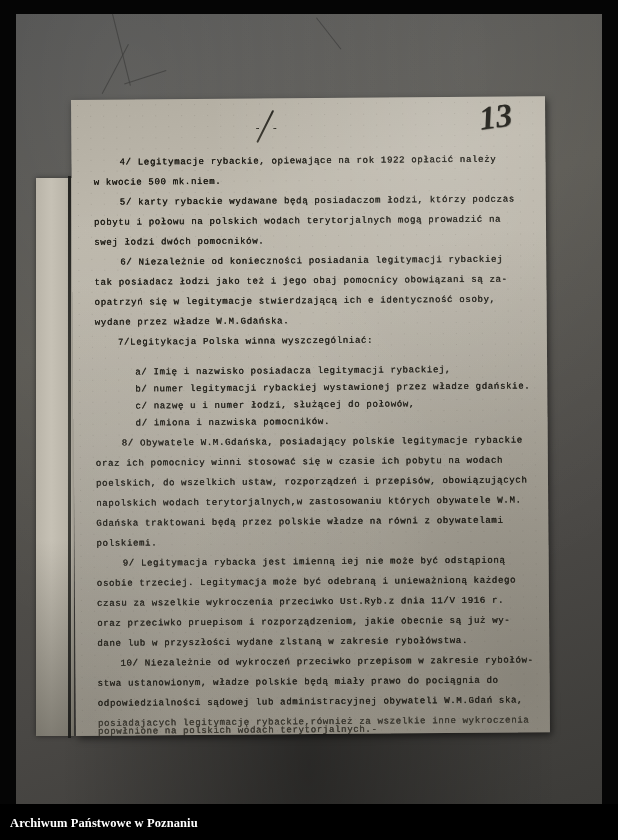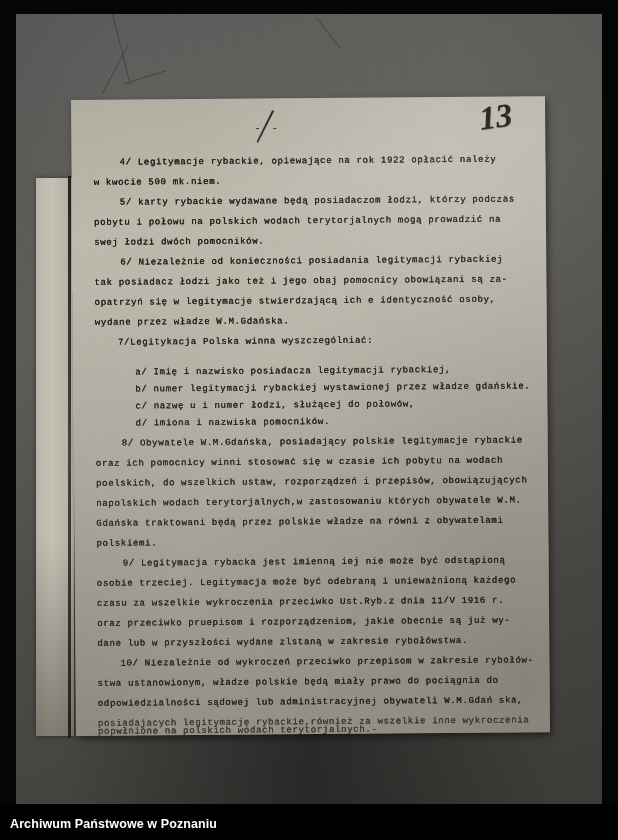--- a/index.html
+++ b/index.html
@@ -94,21 +94,21 @@
     font-weight:700;color:#15140e;transform:rotate(-7deg);
     text-shadow:.5px .5px .8px rgba(30,28,20,.5);
   }
 
   
   .wmbar{
     position:absolute;left:0;bottom:0;width:618px;height:36px;background:#000;
   }
   .wmtext{
     position:absolute;left:10px;bottom:9px;
-    font-family:Liberation Sans, sans-serif;font-size:12.5px;font-weight:700;
+    font-family:Liberation Serif, serif;font-size:12.5px;font-weight:700;
     color:#ffffff;letter-spacing:.1px;
   }
 </style>
 </head>
 <body>
 
 <div id="scan">
 
   <div class="backing">
     <div class="crease" style="left:96px;top:0px;width:1.4px;height:74px;transform:rotate(-14deg);"></div>

